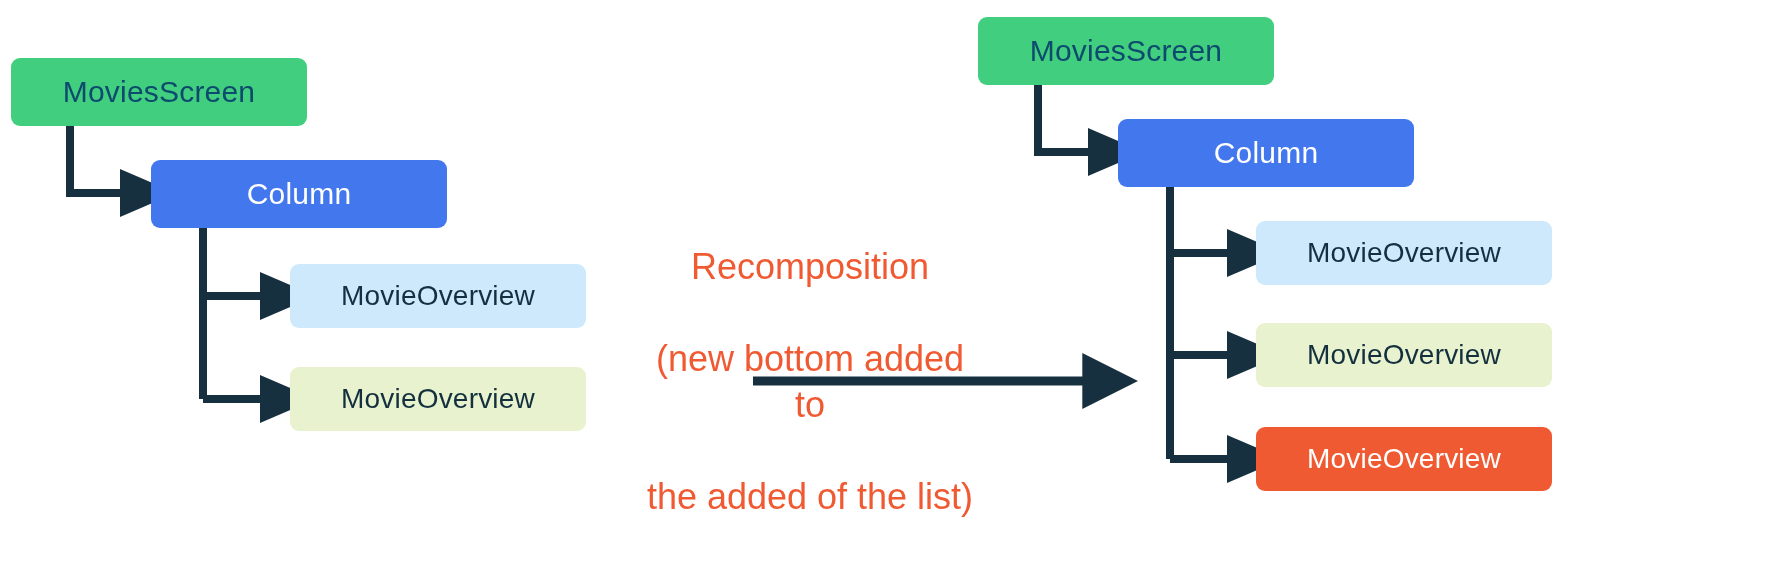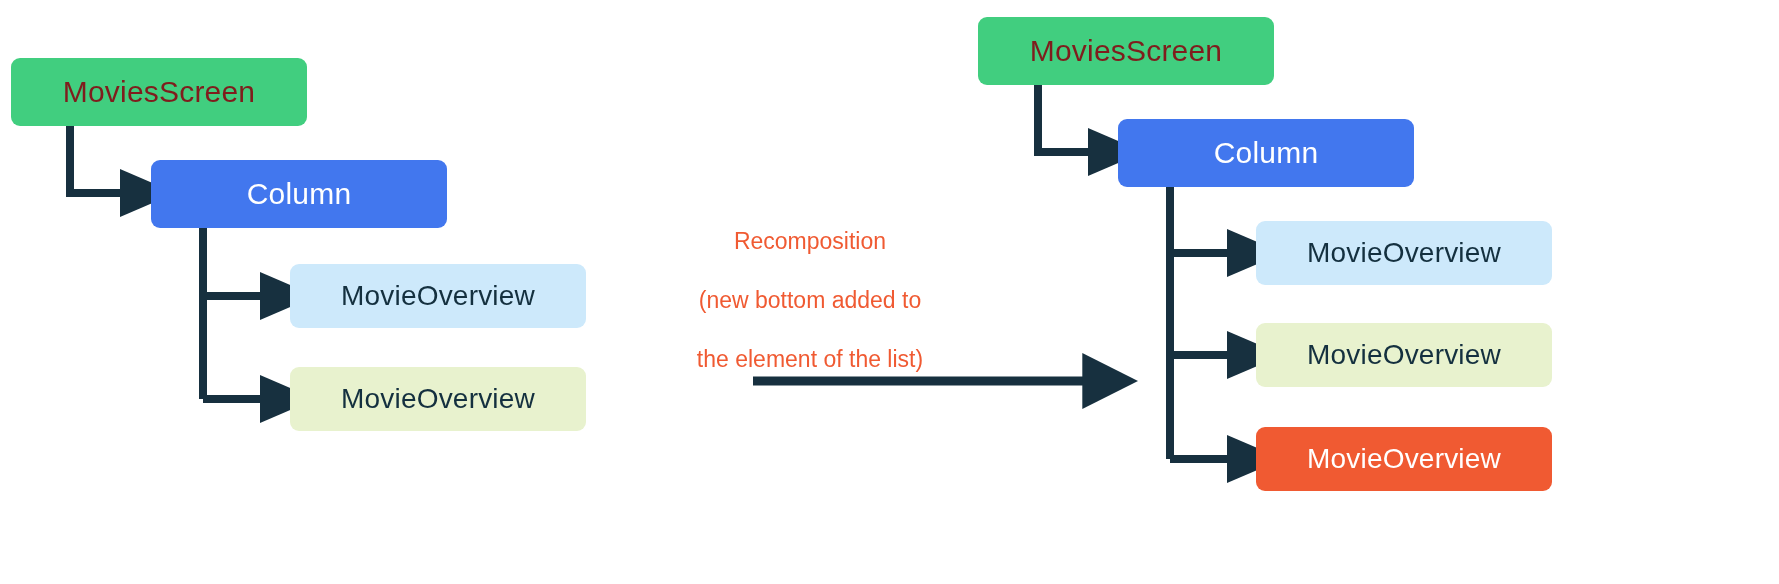--- a/index.html
+++ b/index.html
@@ -24,21 +24,21 @@
     align-items: center;
     justify-content: center;
     border-radius: 9px;
     font-family: "Liberation Sans", sans-serif;
     font-weight: 400;
     letter-spacing: 0.2px;
     white-space: nowrap;
   }
   .node-screen {
     background: #41CE7F;
-    color: #7f1d1d;
+    color: #0c4a6e;
   }
   .node-column {
     background: #4277EE;
     color: #ffffff;
   }
   .node-item-blue {
     background: #CDE9FB;
     color: #14303F;
   }
   .node-item-lime {
@@ -116,24 +116,24 @@
   </div>
 
   <div class="node node-item-blue" style="left:290px; top:264px; width:296px; height:64px; font-size:28px;">
     <span>MovieOverview</span>
   </div>
 
   <div class="node node-item-lime" style="left:290px; top:367px; width:296px; height:64px; font-size:28px;">
     <span>MovieOverview</span>
   </div>
 
-  <div class="caption" style="left:640px; top:198px; width:340px; font-size:23px;">
+  <div class="caption" style="left:640px; top:198px; width:340px; font-size:36px;">
     <div>Recomposition</div>
     <div>(new bottom added to</div>
-    <div>the element of the list)</div>
+    <div>the added of the list)</div>
   </div>
 
   <div class="node node-screen" style="left:978px; top:17px; width:296px; height:68px; font-size:30px;">
     <span>MoviesScreen</span>
   </div>
 
   <div class="node node-column" style="left:1118px; top:119px; width:296px; height:68px; font-size:30px;">
     <span>Column</span>
   </div>
 

